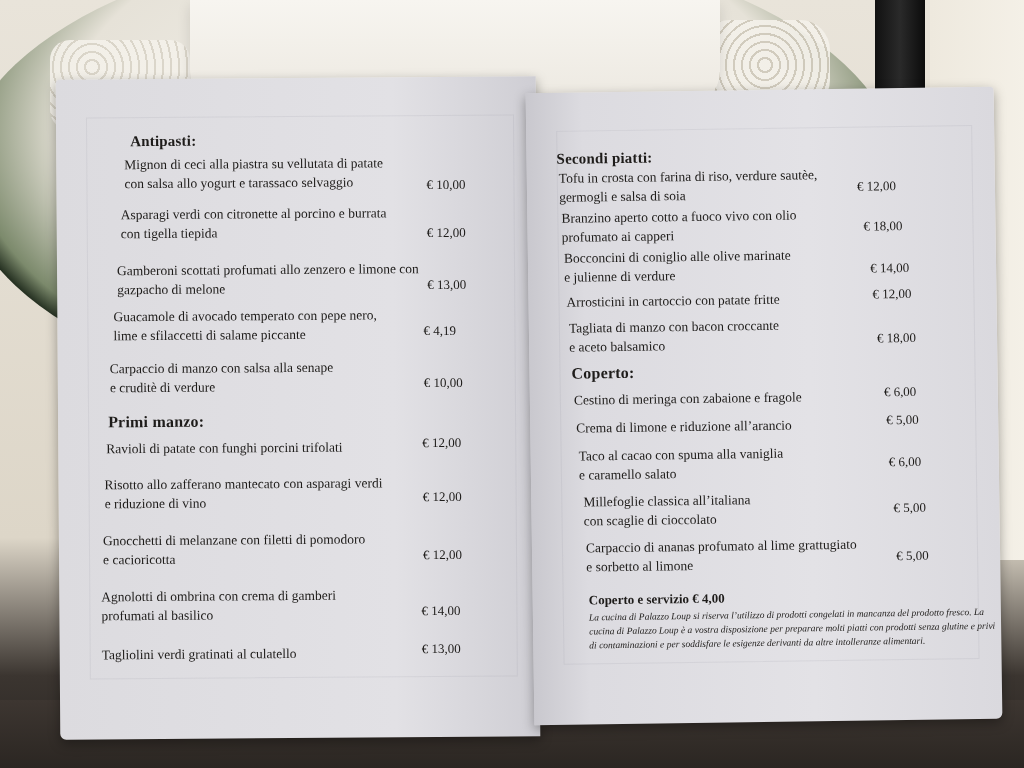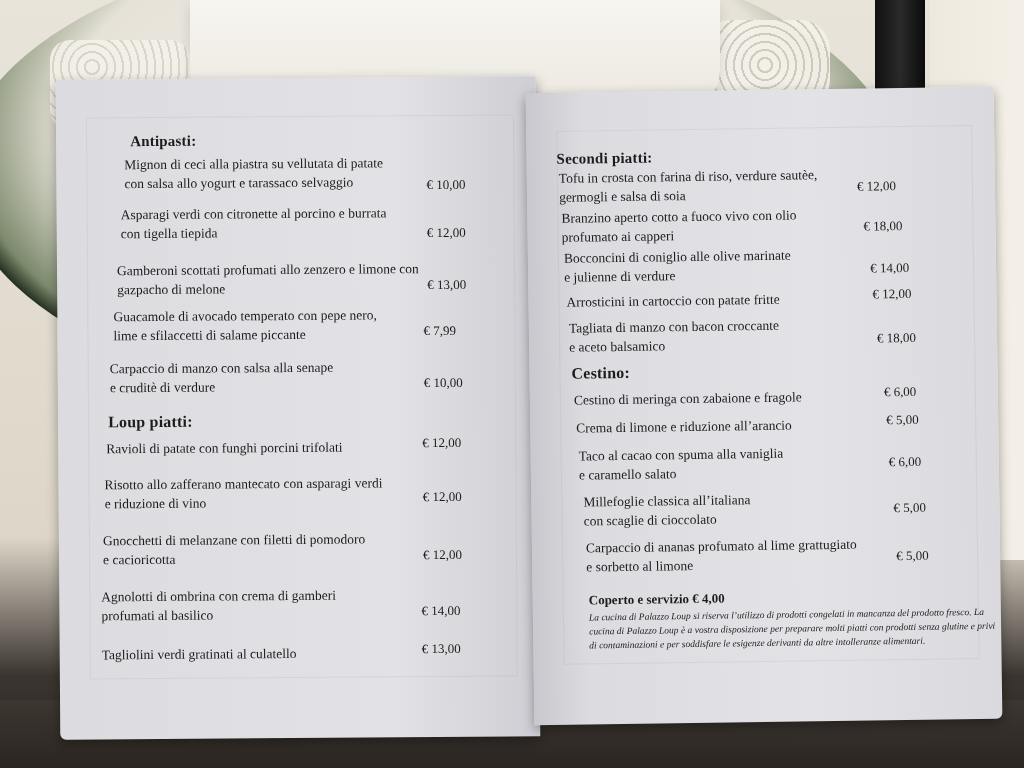--- a/index.html
+++ b/index.html
@@ -118,29 +118,29 @@
     <div class="item" style="left:60px;top:182px;">
       <span class="name">Gamberoni scottati profumati allo zenzero e limone con</span>
       <span class="name">gazpacho di melone</span>
     </div>
     <div class="price" style="left:370px;top:200px;">€ 13,00</div>
 
     <div class="item" style="left:56px;top:228px;">
       <span class="name">Guacamole di avocado temperato con pepe nero,</span>
       <span class="name">lime e sfilaccetti di salame piccante</span>
     </div>
-    <div class="price" style="left:366px;top:246px;">€ 7,99</div>
+    <div class="price" style="left:366px;top:246px;">€ 4,19</div>
 
     <div class="item" style="left:52px;top:280px;">
       <span class="name">Carpaccio di manzo con salsa alla senape</span>
       <span class="name">e cruditè di verdure</span>
     </div>
     <div class="price" style="left:366px;top:298px;">€ 10,00</div>
 
-    <div class="section-title big" style="left:50px;top:334px;">Loup piatti:</div>
+    <div class="section-title big" style="left:50px;top:334px;">Primi manzo:</div>
 
     <div class="item" style="left:48px;top:360px;">
       <span class="name">Ravioli di patate con funghi porcini trifolati</span>
     </div>
     <div class="price" style="left:364px;top:358px;">€ 12,00</div>
 
     <div class="item" style="left:46px;top:396px;">
       <span class="name">Risotto allo zafferano mantecato con asparagi verdi</span>
       <span class="name">e riduzione di vino</span>
     </div>
@@ -191,21 +191,21 @@
       <span class="name">Arrosticini in cartoccio con patate fritte</span>
     </div>
     <div class="price" style="left:344px;top:198px;">€ 12,00</div>
 
     <div class="item" style="left:40px;top:226px;">
       <span class="name">Tagliata di manzo con bacon croccante</span>
       <span class="name">e aceto balsamico</span>
     </div>
     <div class="price" style="left:348px;top:242px;">€ 18,00</div>
 
-    <div class="section-title big" style="left:42px;top:272px;">Cestino:</div>
+    <div class="section-title big" style="left:42px;top:272px;">Coperto:</div>
 
     <div class="item" style="left:44px;top:298px;">
       <span class="name">Cestino di meringa con zabaione e fragole</span>
     </div>
     <div class="price" style="left:354px;top:296px;">€ 6,00</div>
 
     <div class="item" style="left:46px;top:326px;">
       <span class="name">Crema di limone e riduzione all’arancio</span>
     </div>
     <div class="price" style="left:356px;top:324px;">€ 5,00</div>

